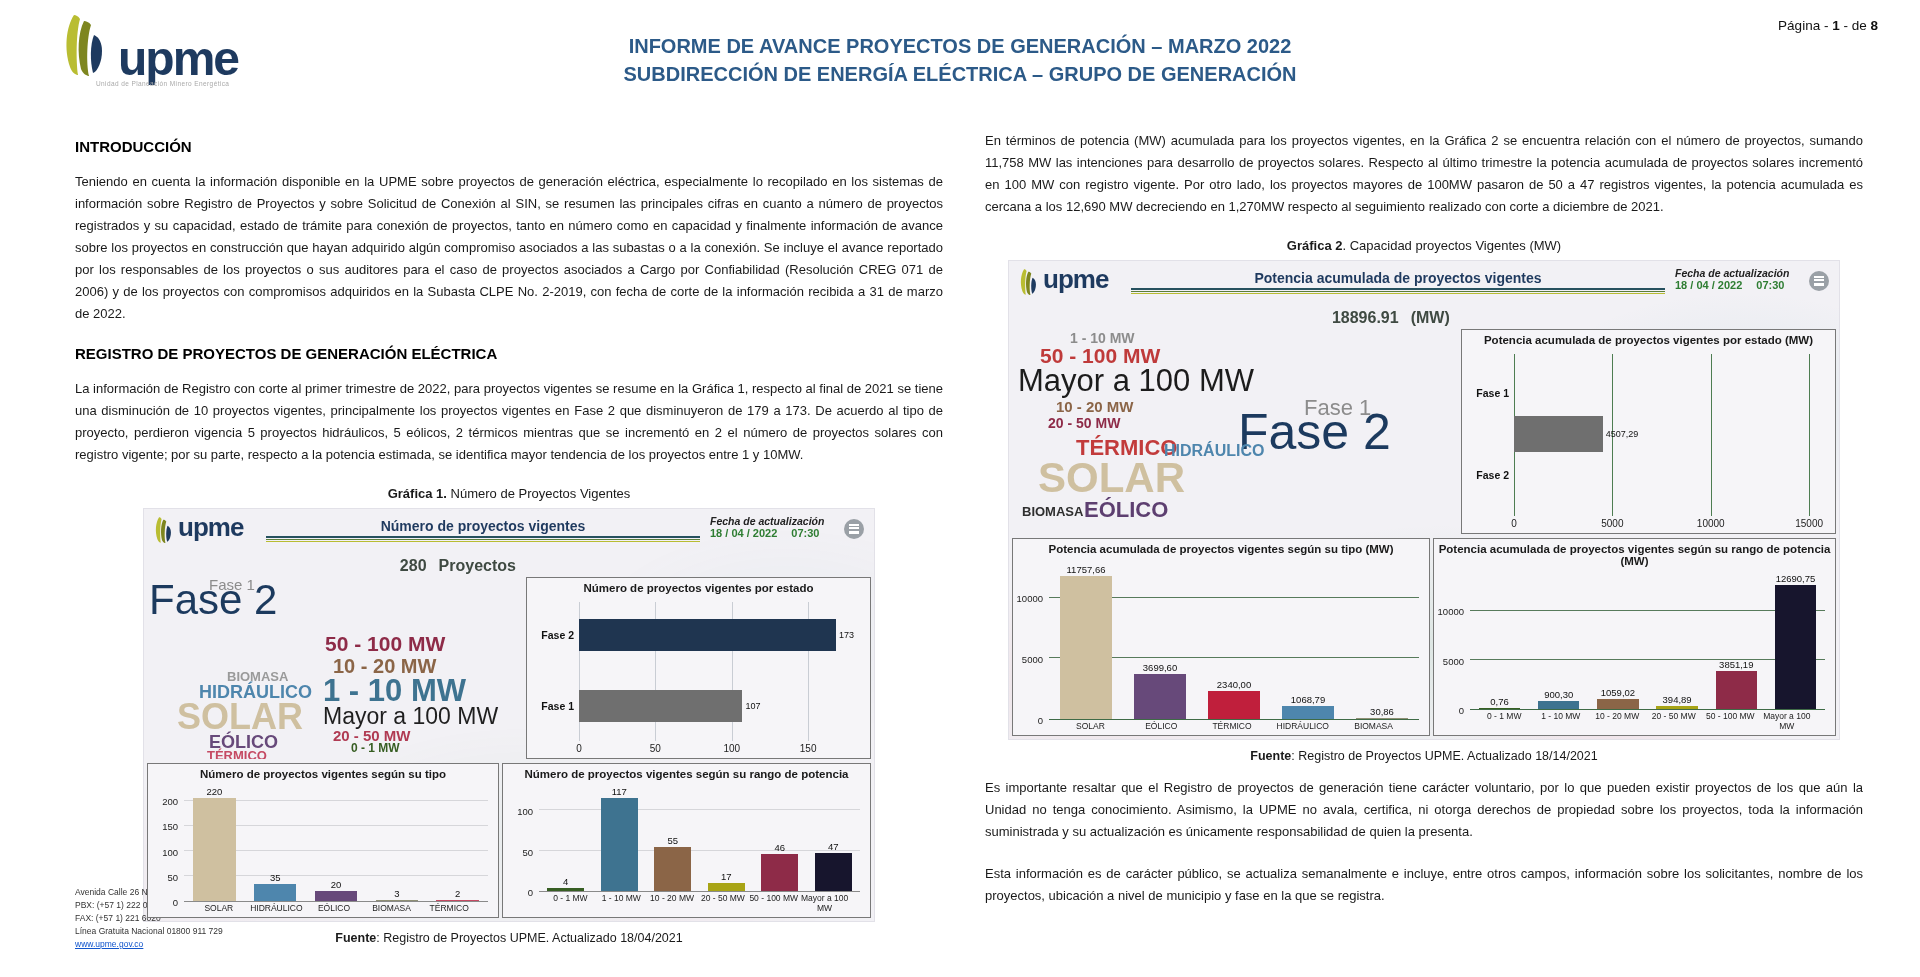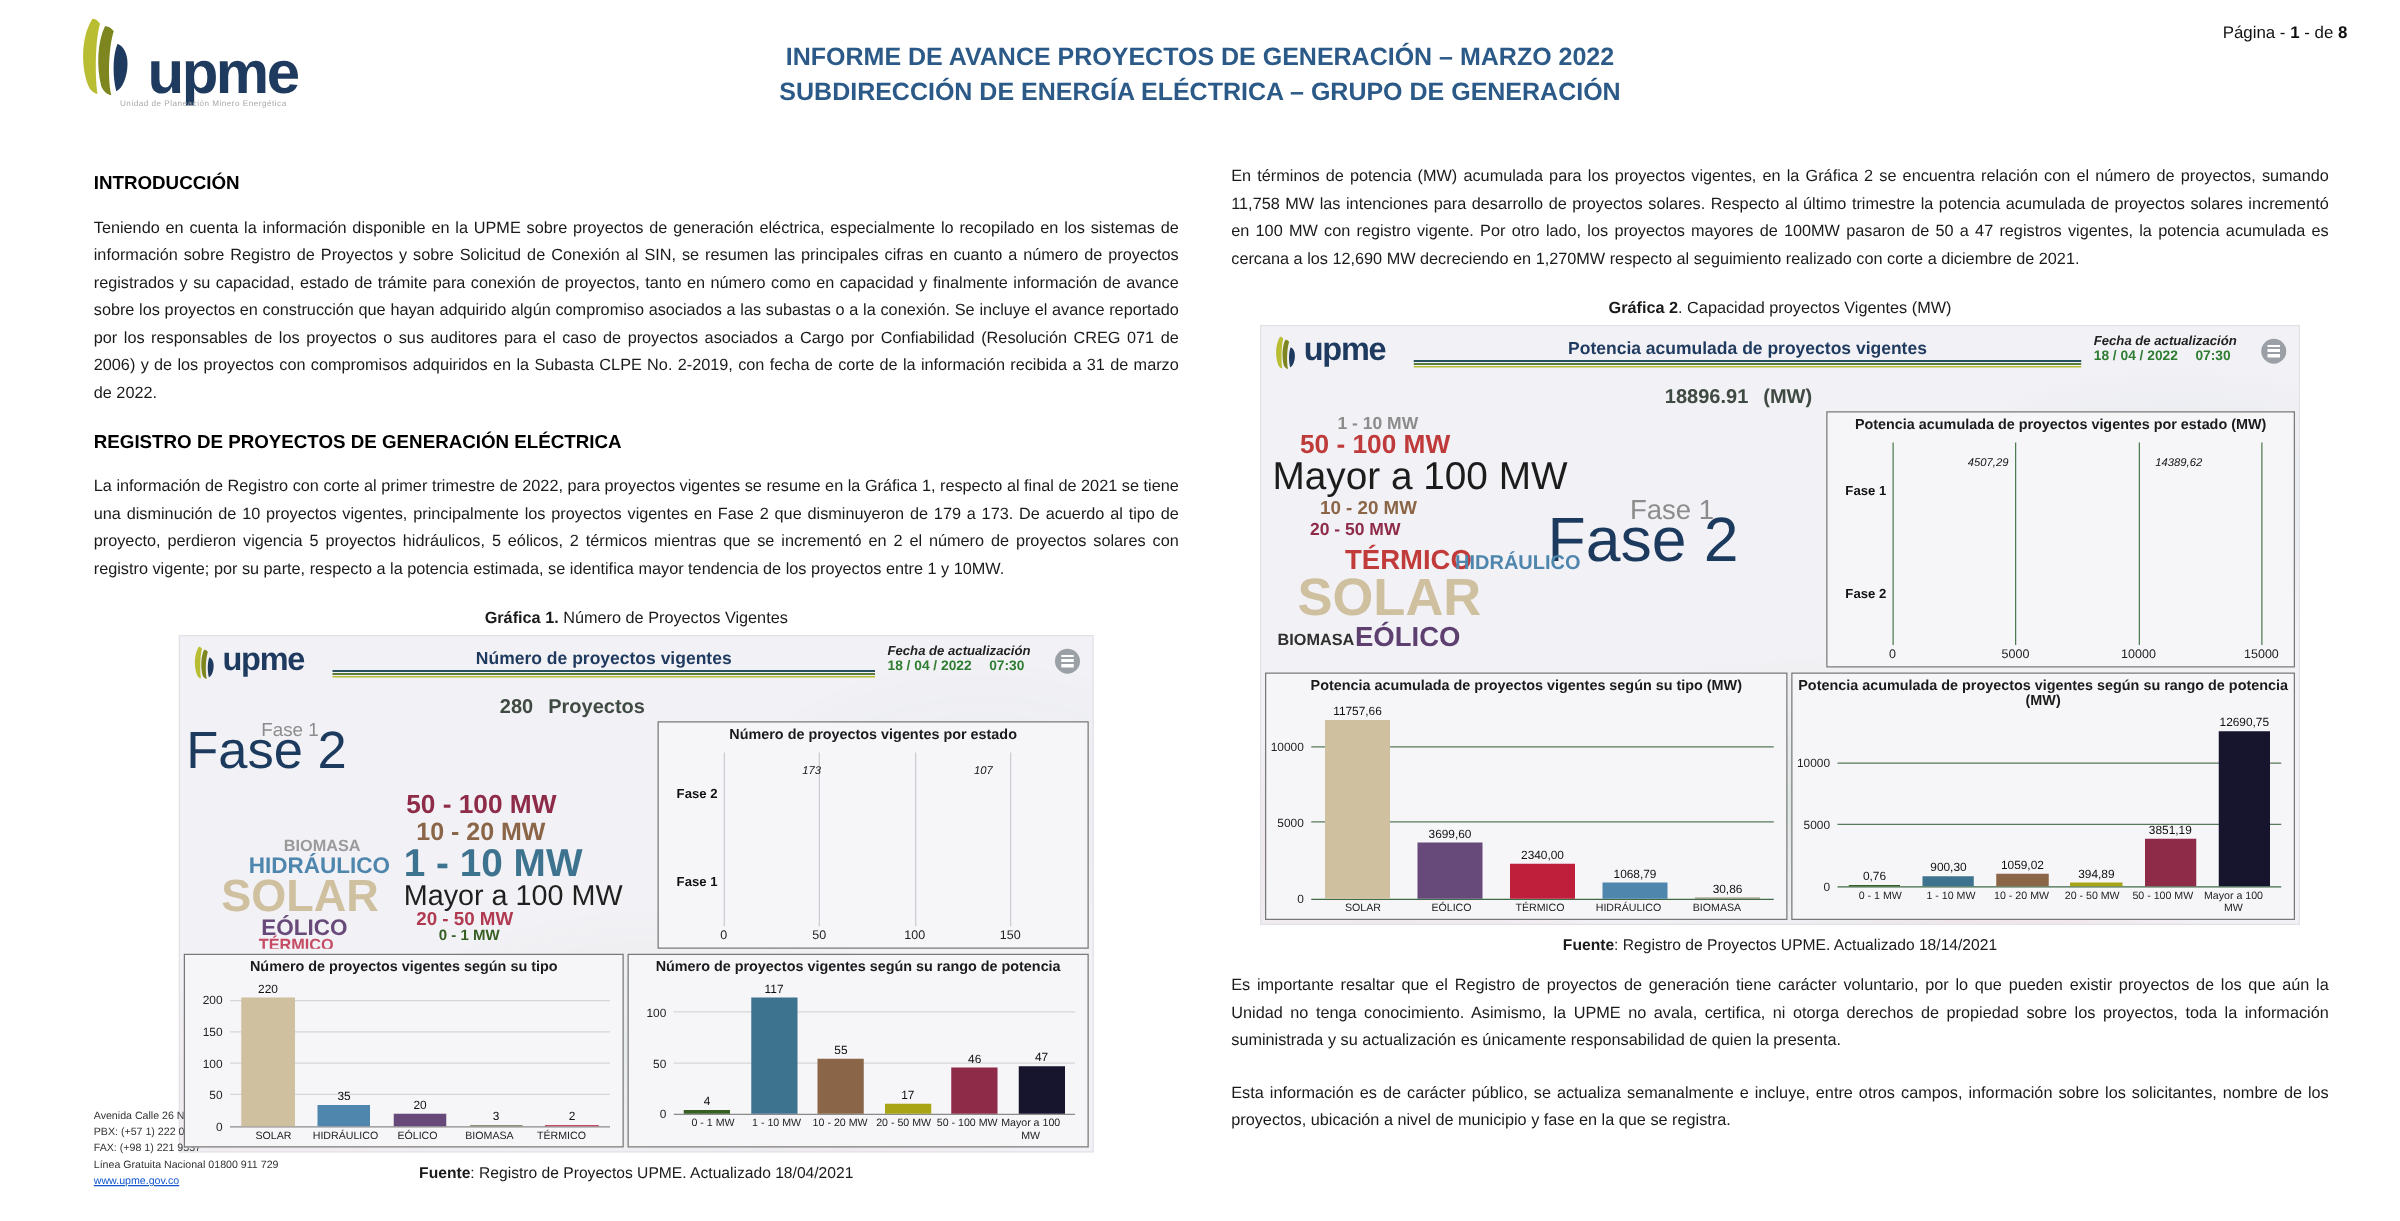--- a/index.html
+++ b/index.html
@@ -91,21 +91,21 @@
   .vcats{display:flex;margin-left:30px;padding:2px 10px 0 6px;}
   .vcat{flex:1;font-size:8.5px;text-align:center;color:#222;line-height:1.15;}
 
   
   .hchart{flex:1;display:flex;flex-direction:column;min-height:0;padding:4px 16px 2px 6px;}
   .hbody{flex:1;display:flex;min-height:0;}
   .hlabels{width:46px;flex:none;display:flex;flex-direction:column;justify-content:space-around;padding-right:5px;box-sizing:border-box;}
   .hlabel{font-size:10.5px;font-weight:700;text-align:right;color:#111;}
   .htrack{flex:1;position:relative;}
   .grid-v{position:absolute;top:2px;bottom:0;width:1px;}
-  .hrows{position:absolute;left:0;right:0;top:0;bottom:0;display:flex;flex-direction:row;justify-content:space-around;font-style:italic;}
+  .hrows{position:absolute;left:0;right:0;top:0;bottom:0;display:flex;flex-direction:column;justify-content:space-around;}
   .hrow{display:flex;align-items:center;}
   .estado1 .hrow{height:32px;}
   .estado2 .hrow{height:36px;}
   .hbarbar{height:100%;}
   .hval{font-size:9px;color:#111;margin-left:3px;white-space:nowrap;}
   .htickwrap{display:flex;height:15px;flex:none;}
   .hspacer{width:46px;flex:none;}
   .hticks{flex:1;position:relative;}
   .xtick{position:absolute;top:2px;transform:translateX(-50%);font-size:10px;color:#222;}
 
@@ -391,24 +391,20 @@
                 <div class="htrack">
                   <div class="grid-v" style="left: 0%; background: rgb(78, 125, 82);"></div>
                   <div class="grid-v" style="left: 32.2581%; background: rgb(78, 125, 82);"></div>
                   <div class="grid-v" style="left: 64.5161%; background: rgb(78, 125, 82);"></div>
                   <div class="grid-v" style="left: 96.7742%; background: rgb(78, 125, 82);"></div>
                   <div class="hrows">
                     <div class="hrow">
                       <div class="hbarbar" style="width: 29.0793%; background: rgb(111, 111, 111);"></div>
                       <div class="hval">4507,29</div>
                     </div>
-                    <div class="hrow">
-                      <div class="hbarbar" style="width: 92.8363%; background: rgb(31, 53, 80);"></div>
-                      <div class="hval">14389,62</div>
-                    </div>
                   </div>
                 </div>
               </div>
               <div class="htickwrap">
                 <div class="hspacer"></div>
                 <div class="hticks">
                   <div class="xtick" style="left: 0%;">0</div>
                   <div class="xtick" style="left: 32.2581%;">5000</div>
                   <div class="xtick" style="left: 64.5161%;">10000</div>
                   <div class="xtick" style="left: 96.7742%;">15000</div>
@@ -522,18 +518,18 @@
 
     <div class="fuente"><b>Fuente</b><span>: Registro de Proyectos UPME. Actualizado 18/14/2021</span></div>
 
     <p class="body-p">Es importante resaltar que el Registro de proyectos de generación tiene carácter voluntario, por lo que pueden existir proyectos de los que aún la Unidad no tenga conocimiento. Asimismo, la UPME no avala, certifica, ni otorga derechos de propiedad sobre los proyectos, toda la información suministrada y su actualización es únicamente responsabilidad de quien la presenta.</p>
     <p class="body-p">Esta información es de carácter público, se actualiza semanalmente e incluye, entre otros campos, información sobre los solicitantes, nombre de los proyectos, ubicación a nivel de municipio y fase en la que se registra.</p>
   </div>
 
   <div class="foot">
     <div>Avenida Calle 26 No. 69 D – 91 Torre 1, Oficina 901</div>
     <div>PBX: (+57 1) 222 0601</div>
-    <div>FAX: (+98 1) 221 9537</div>
+    <div>FAX: (+57 1) 221 6020</div>
     <div>Línea Gratuita Nacional 01800 911 729</div>
     <a href="#">www.upme.gov.co</a>
   </div>
 
 </div>
 
 </body></html>

